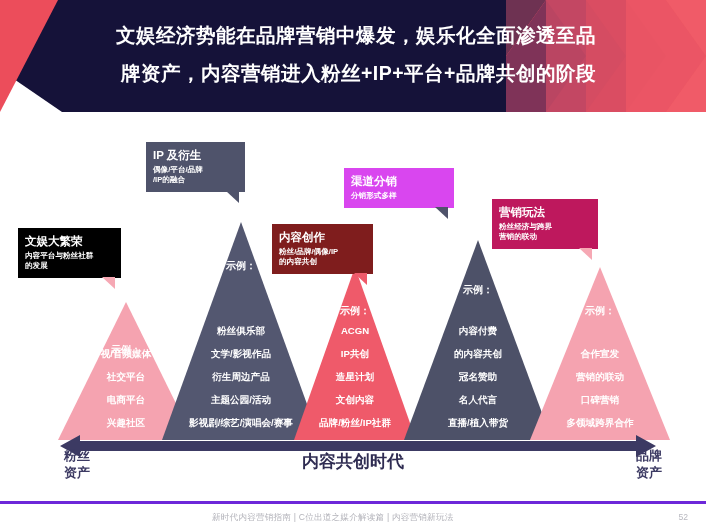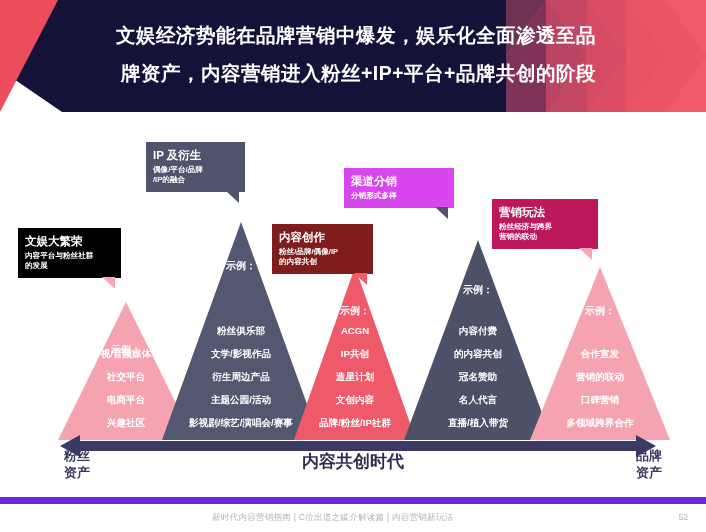--- a/index.html
+++ b/index.html
@@ -102,21 +102,21 @@
     box-shadow:inset 0 0 0 1px #ebebef;
   }
   #watermark .wm-logo:after{
     content:"";position:absolute;left:22px;top:9px;width:72px;height:17px;
     background:#e9e9ee;border-radius:10px;
   }
 
   
   #footer{
     position:absolute;left:0;bottom:0;width:706px;height:28px;
-    border-top:7px solid #6d28d9;background:#fff;
+    border-top:3px solid #6d28d9;background:#fff;
   }
   #footer .ftxt{
     position:absolute;left:212px;top:8px;color:#b3b3ba;font-size:8.6px;
     letter-spacing:.2px;white-space:nowrap;
   }
   #footer .pg{
     position:absolute;right:18px;top:8px;color:#b9b9c0;font-size:8.6px;
   }
 </style>
 </head>

